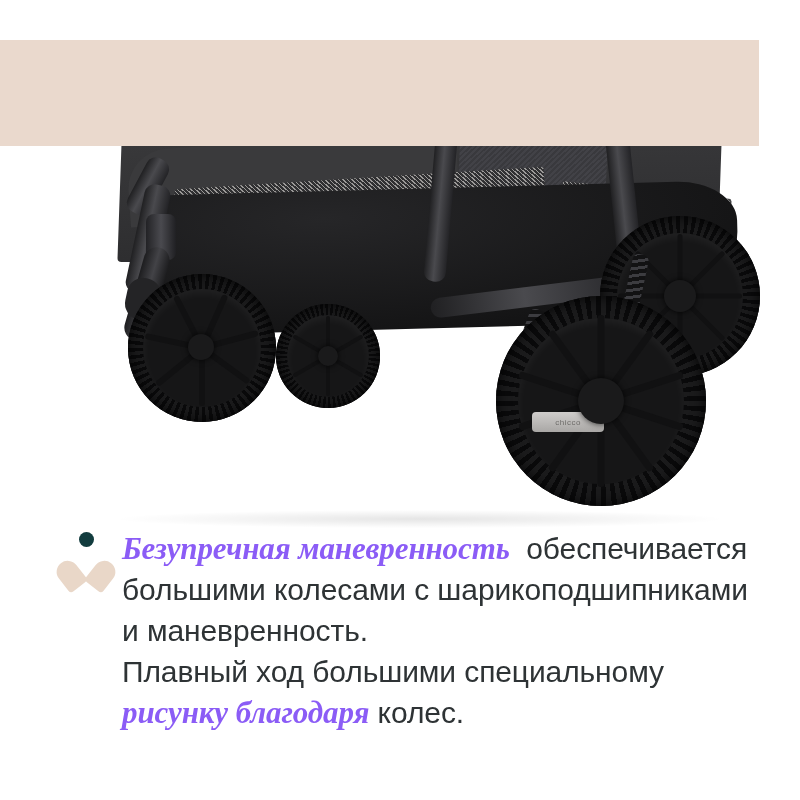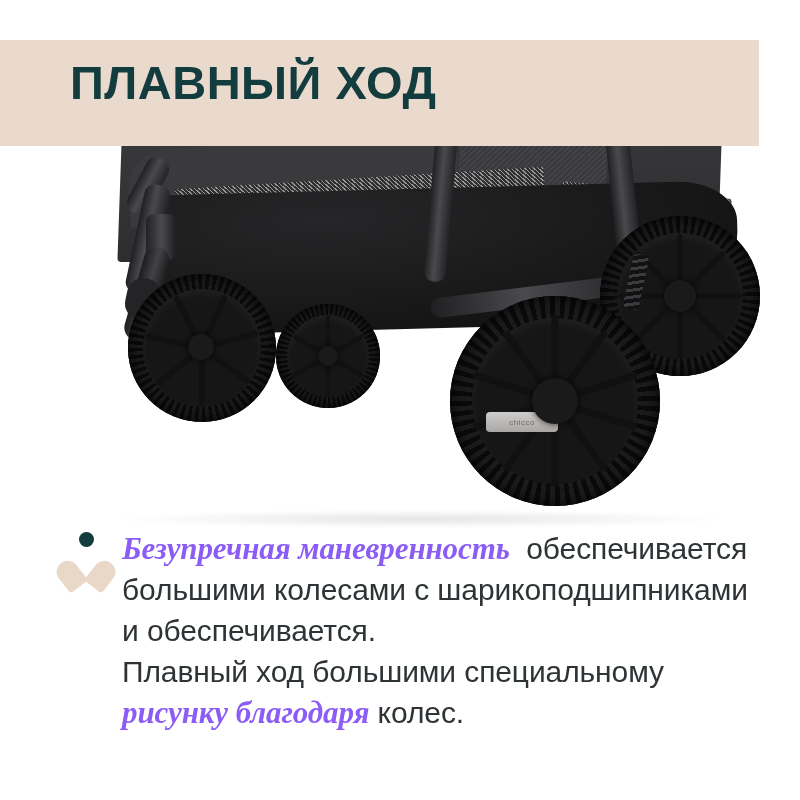--- a/index.html
+++ b/index.html
@@ -220,21 +220,21 @@
   
   .wheel-mid {
     left: 276px; top: 186px;
     width: 104px; height: 104px;
   }
   .wheel-mid .tyre-inner { inset: 11px; }
   .wheel-mid .hub { left: 42px; top: 42px; width: 20px; height: 20px; }
 
   
   .wheel-rear-big {
-    left: 450px; top: 178px;
+    left: 496px; top: 178px;
     width: 210px; height: 210px;
   }
   .wheel-rear-big .tyre-inner { inset: 22px; }
   .wheel-rear-big .hub { left: 82px; top: 82px; width: 46px; height: 46px; }
   .wheel-badge {
     position: absolute;
     left: 14px; top: 94px;
     width: 72px; height: 20px;
     background: linear-gradient(180deg, #cfcdcb, #a9a7a5);
     border-radius: 4px;
@@ -427,30 +427,29 @@
           <div class="spoke" style="width:6px;height:58px;transform:translate(-50%,0) rotate(306deg);"></div>
         </div>
         <div class="hub"></div>
       </div>
 
       <div class="shadow-ground"></div>
     </div>
   </div>
 
   <div class="header-band"></div>
-  <div class="header-title">ПЛАВНЫЙ ХОД</div>
 
   <div class="feature-block">
     <div class="bullet-marker">
       <div class="bullet-dot"></div>
       <div class="bullet-heart"></div>
     </div>
     <div class="feature-text">
       <span class="em-serif">Безупречная маневренность</span>
       <span>&nbsp;</span><span>обеспечивается большими колесами с</span>
       <span>шарикоподшипниками и</span>
-      <span>обеспечивается.</span><br>
+      <span>маневренность.</span><br>
       <span>Плавный ход большими специальному</span>
       <span class="em-serif">рисунку благодаря</span><span> колес.</span>
     </div>
   </div>
 
 </div>
 
 </body></html>

